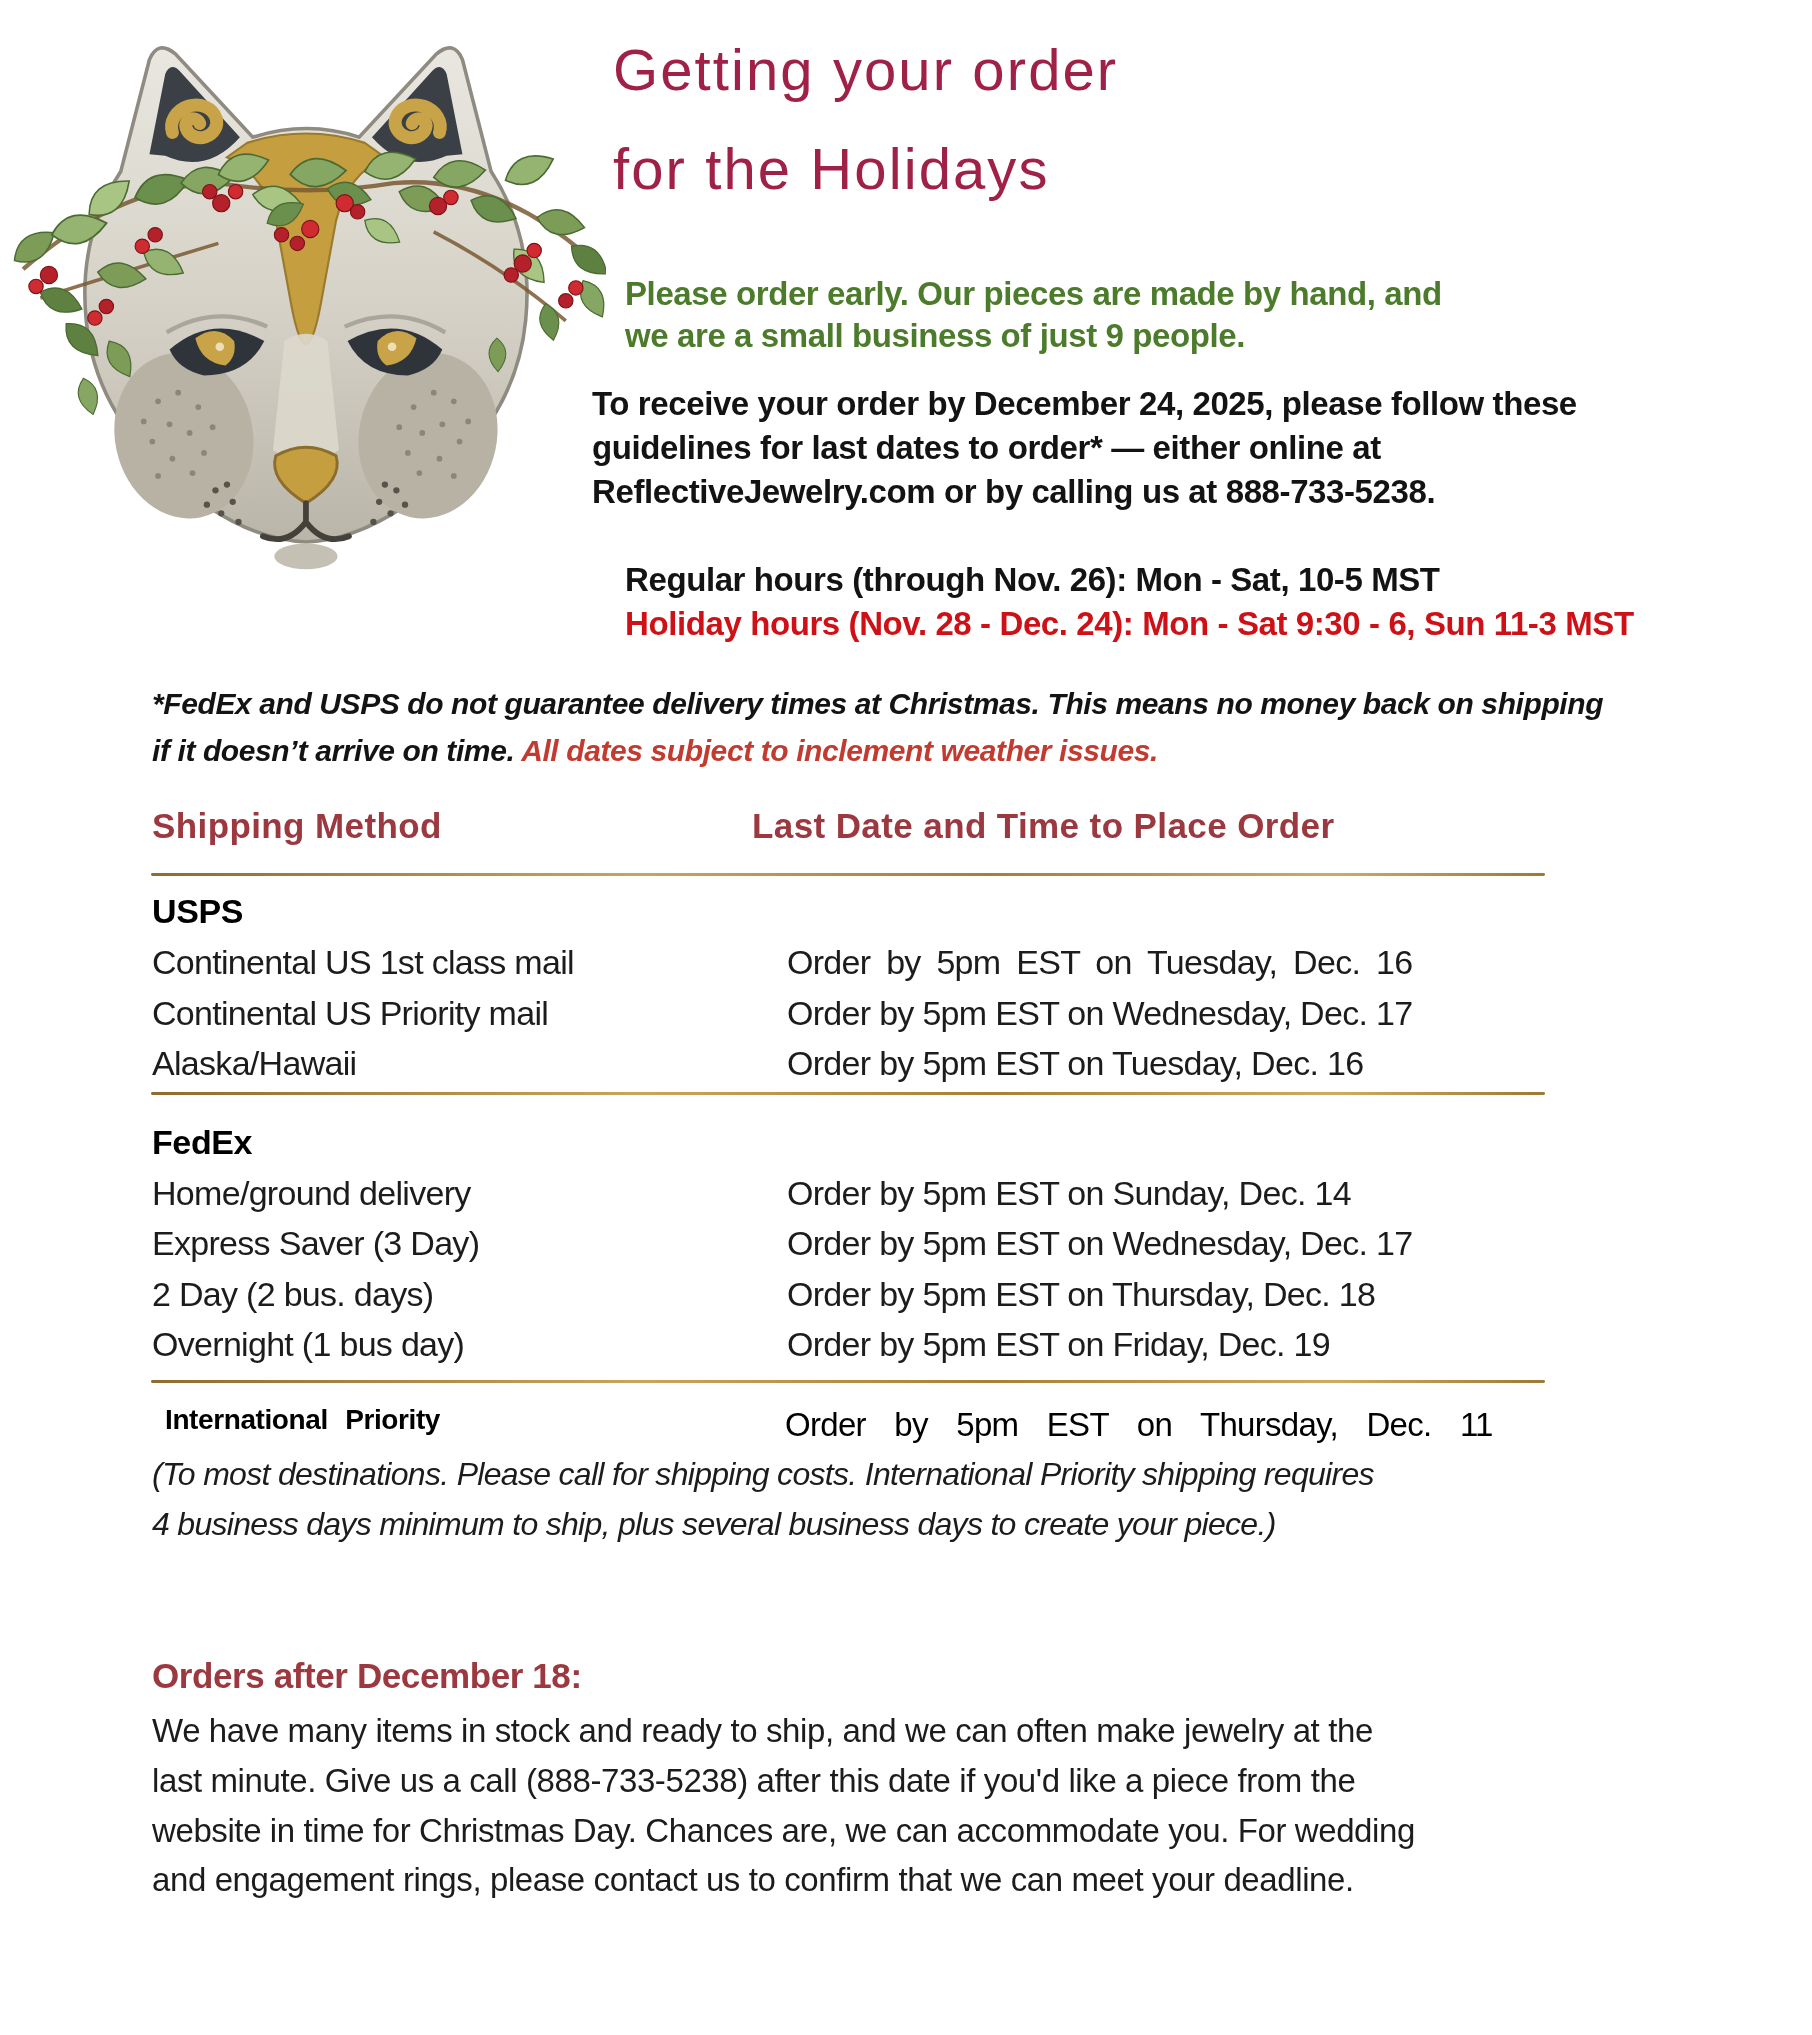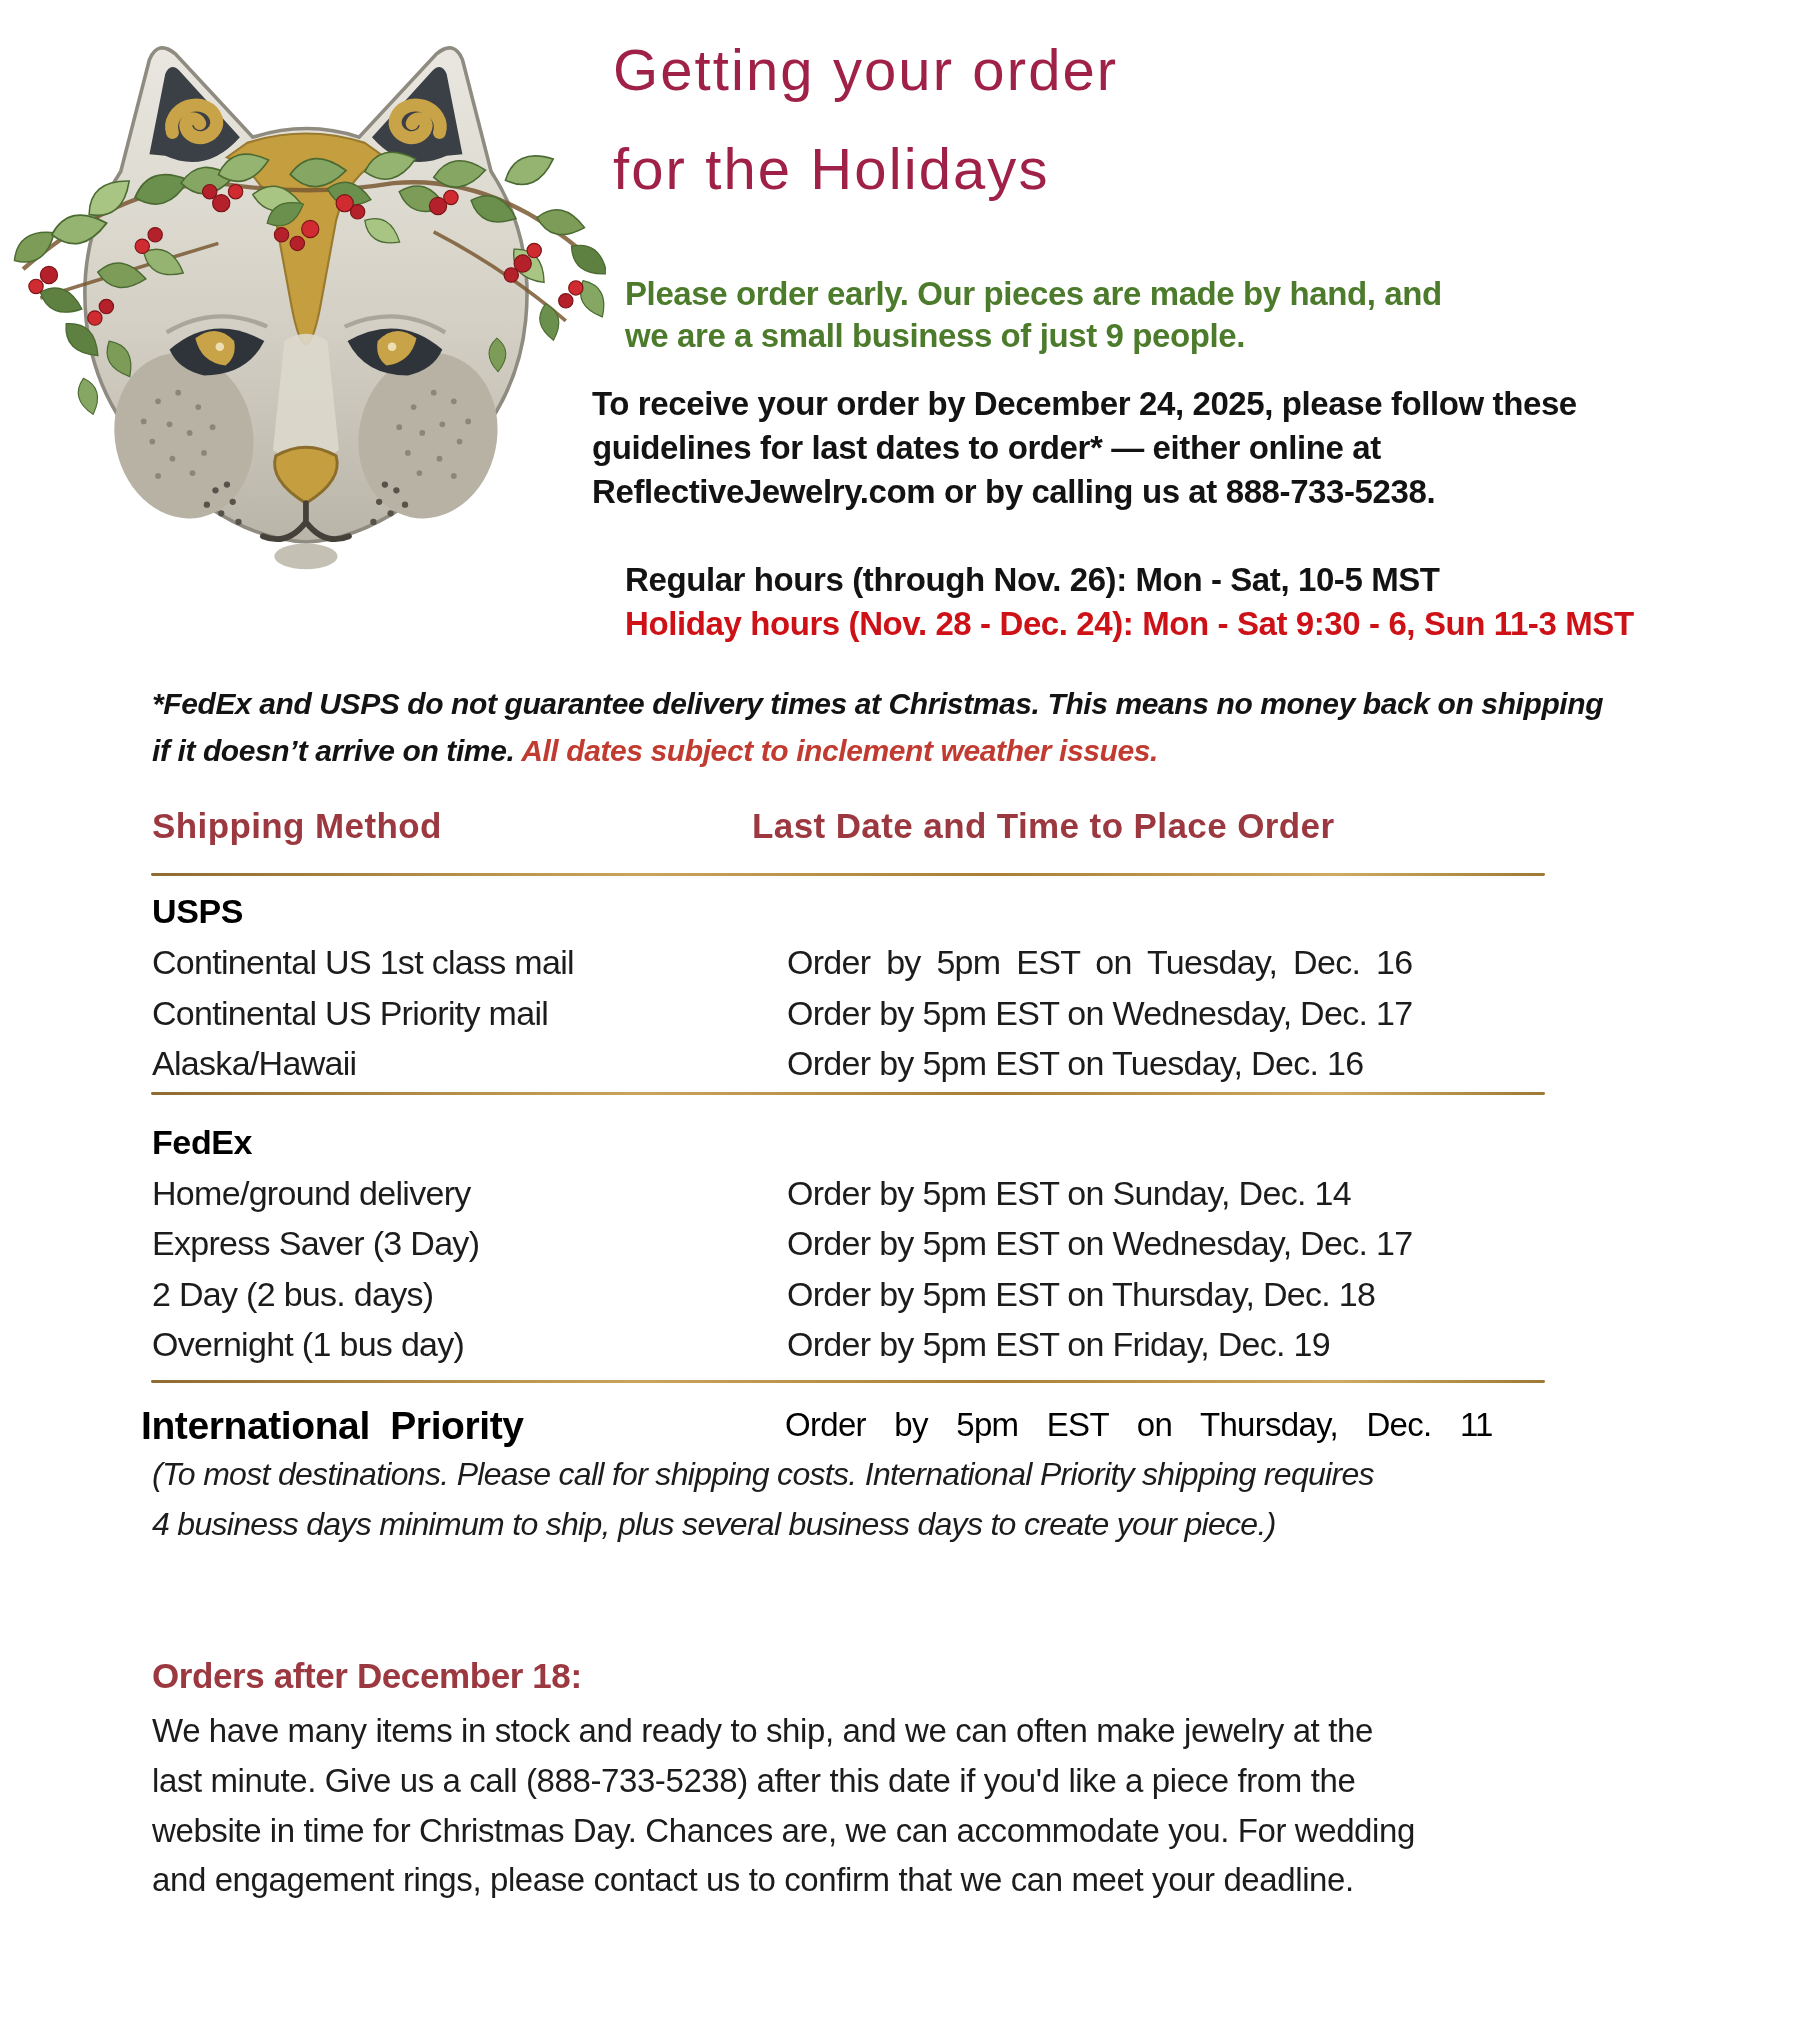--- a/index.html
+++ b/index.html
@@ -65,21 +65,21 @@
 
   .row { position:absolute; left:152px; width:1395px; height:42px;
     font-size:34px; color:#1c1c1c; letter-spacing:-0.7px; }
   .row .m { position:absolute; left:0; top:0; white-space:nowrap; }
   .row .d { position:absolute; left:628px; top:0; white-space:nowrap;margin-left:7px; }
   .row .d.ws1 { word-spacing:7px; }
   .r-u1 { top:943px; } .r-u2 { top:994px; } .r-u3 { top:1044px; }
   .r-f1 { top:1174px; } .r-f2 { top:1224px; } .r-f3 { top:1275px; } .r-f4 { top:1325px; }
 
   .intl-label {
-    position:absolute; left:141px; top:1404px; font-size:39px; font-weight:700;
+    position:absolute; left:165px; top:1404px; font-size:28px; font-weight:700;
     color:#000; word-spacing:10px; letter-spacing:-0.4px; white-space:nowrap;
   }
   .intl-deadline {
     position:absolute; left:785px; top:1406px; font-size:33px; color:#000000;
     word-spacing:20px; letter-spacing:-0.7px; white-space:nowrap;
   }
   .intl-note {
     position:absolute; left:152px; font-size:32px; font-style:italic;
     color:#1c1c1c; letter-spacing:-0.7px; white-space:nowrap;
   }

